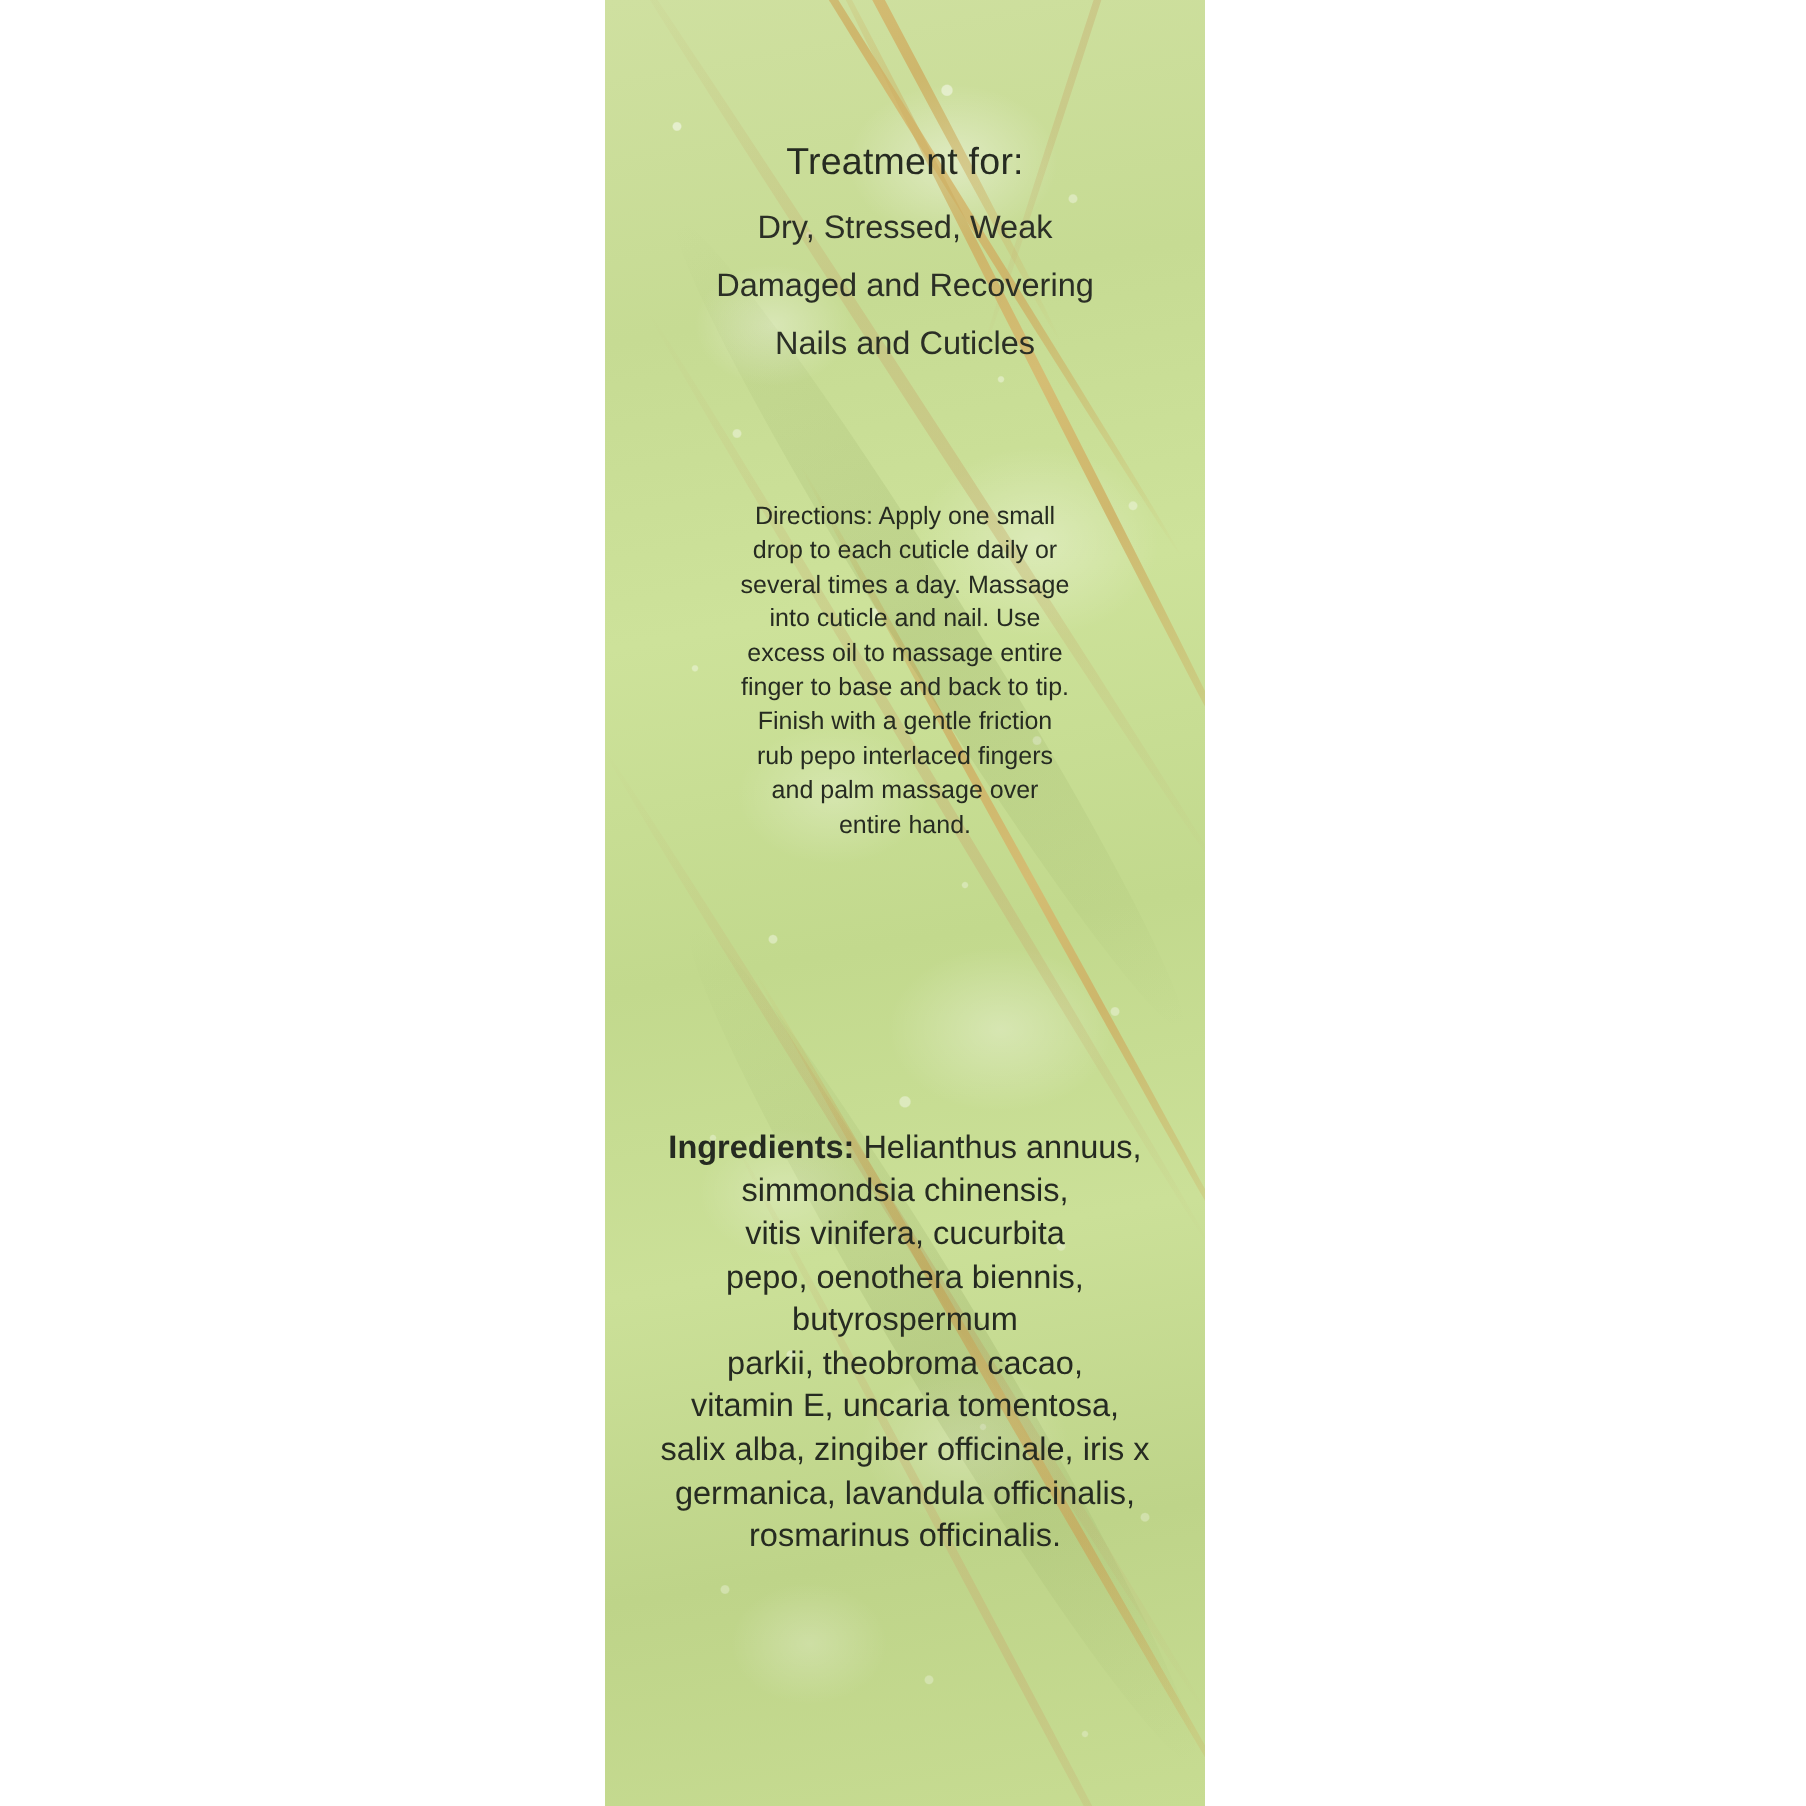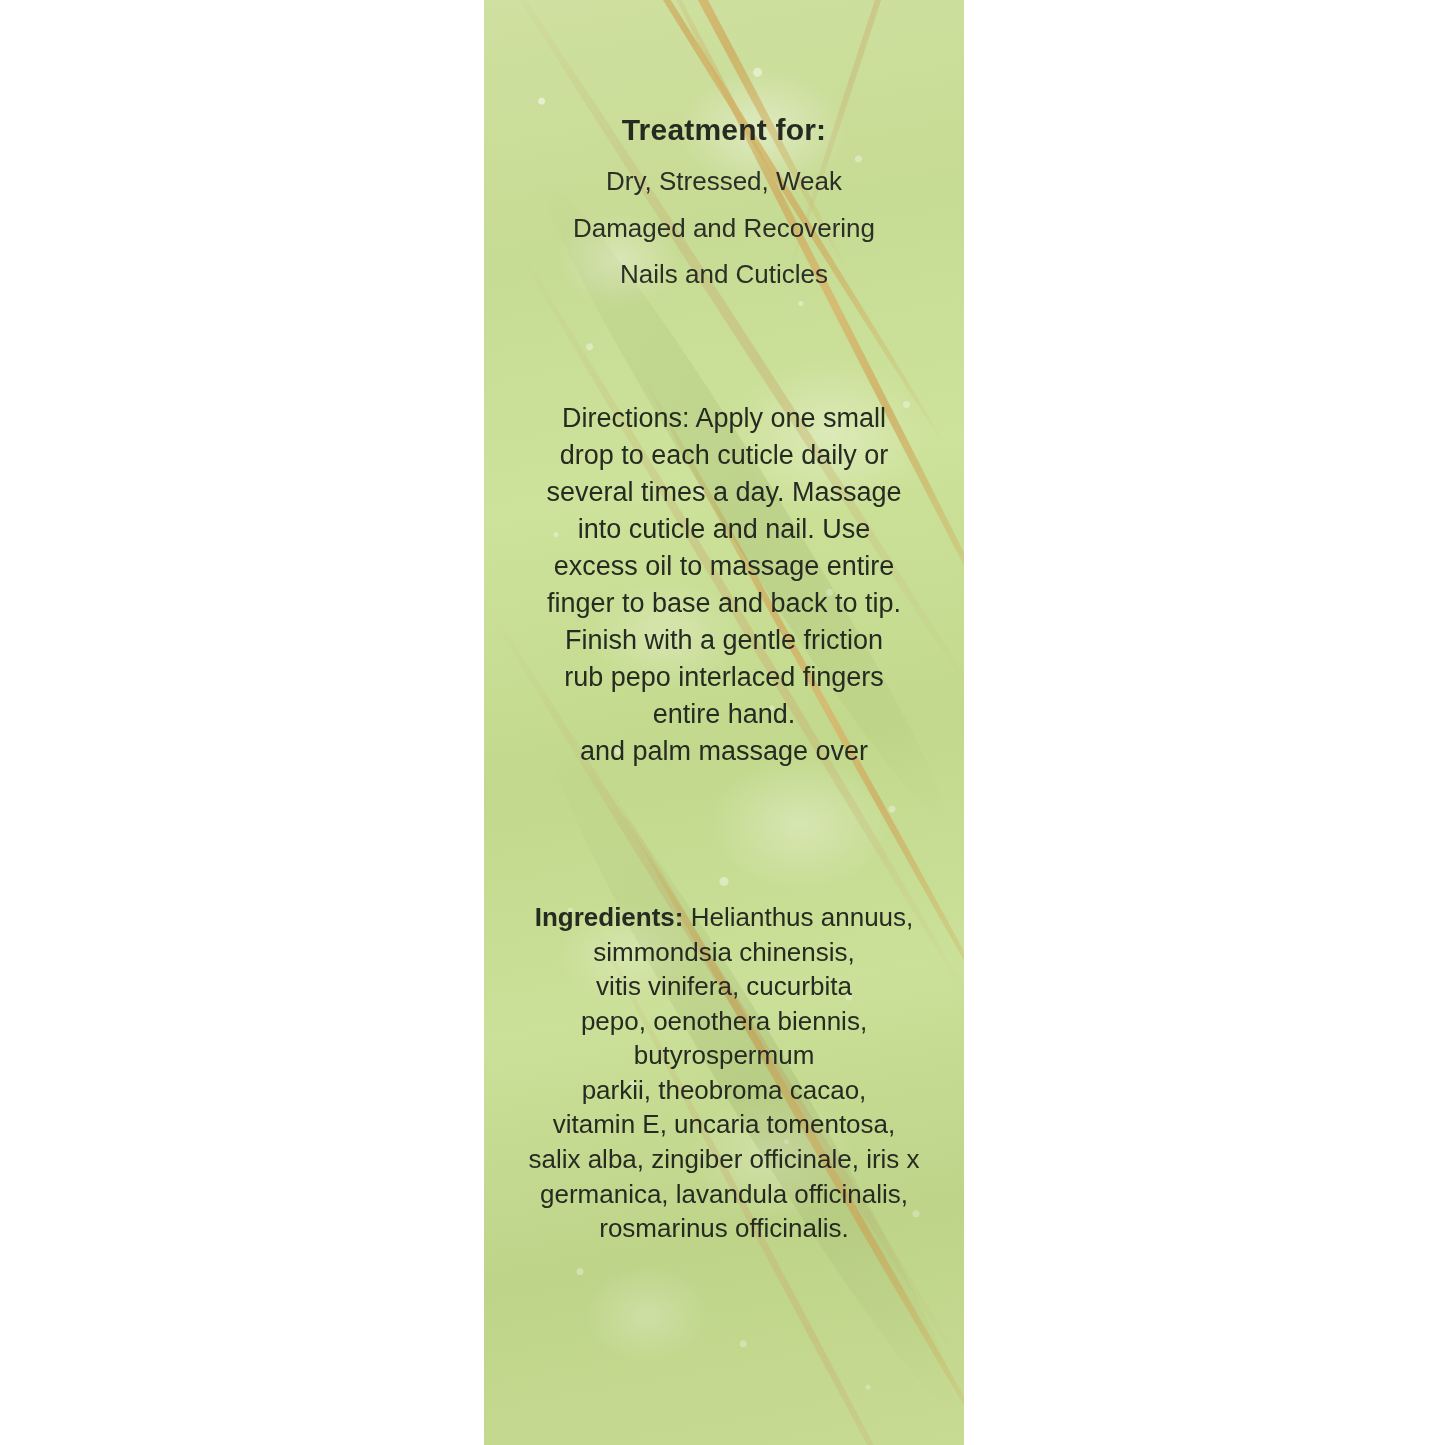--- a/index.html
+++ b/index.html
@@ -107,36 +107,36 @@
 
   .block {
     position: absolute;
     left: 22px;
     right: 22px;
     text-align: center;
   }
 
   .heading {
     font-size: 30px;
-    font-weight: bold;
+    font-weight: normal;
     letter-spacing: 0.2px;
     color: #262b21;
     margin: 0 0 16px 0;
     line-height: 1.2;
   }
 
   .subline {
     font-size: 26px;
     line-height: 1.33;
     color: #2b2f26;
     margin: 12px;
   }
 
   .para {
-    font-size: 27px;
+    font-size: 20px;
     line-height: 1.37;
     color: #262b21;
     margin: 0;
   }
 
   .ing-label {
     font-weight: bold;
   }
 
   .ing {
@@ -184,22 +184,22 @@
 
       <div class="block" id="directions-block">
         <div class="para">Directions: Apply one small</div>
         <div class="para">drop to each cuticle daily or</div>
         <div class="para">several times a day. Massage</div>
         <div class="para">into cuticle and nail. Use</div>
         <div class="para">excess oil to massage entire</div>
         <div class="para">finger to base and back to tip.</div>
         <div class="para">Finish with a gentle friction</div>
         <div class="para">rub pepo interlaced fingers</div>
+        <div class="para">and palm massage over</div>
         <div class="para">entire hand.</div>
-        <div class="para">and palm massage over</div>
       </div>
 
       <div class="block" id="ingredients-block">
         <div class="ing"><span class="ing-label">Ingredients:</span><span> Helianthus annuus,</span></div>
         <div class="ing">simmondsia chinensis,</div>
         <div class="ing">vitis vinifera, cucurbita</div>
         <div class="ing">pepo, oenothera biennis,</div>
         <div class="ing">butyrospermum</div>
         <div class="ing">parkii, theobroma cacao,</div>
         <div class="ing">vitamin E, uncaria tomentosa,</div>

